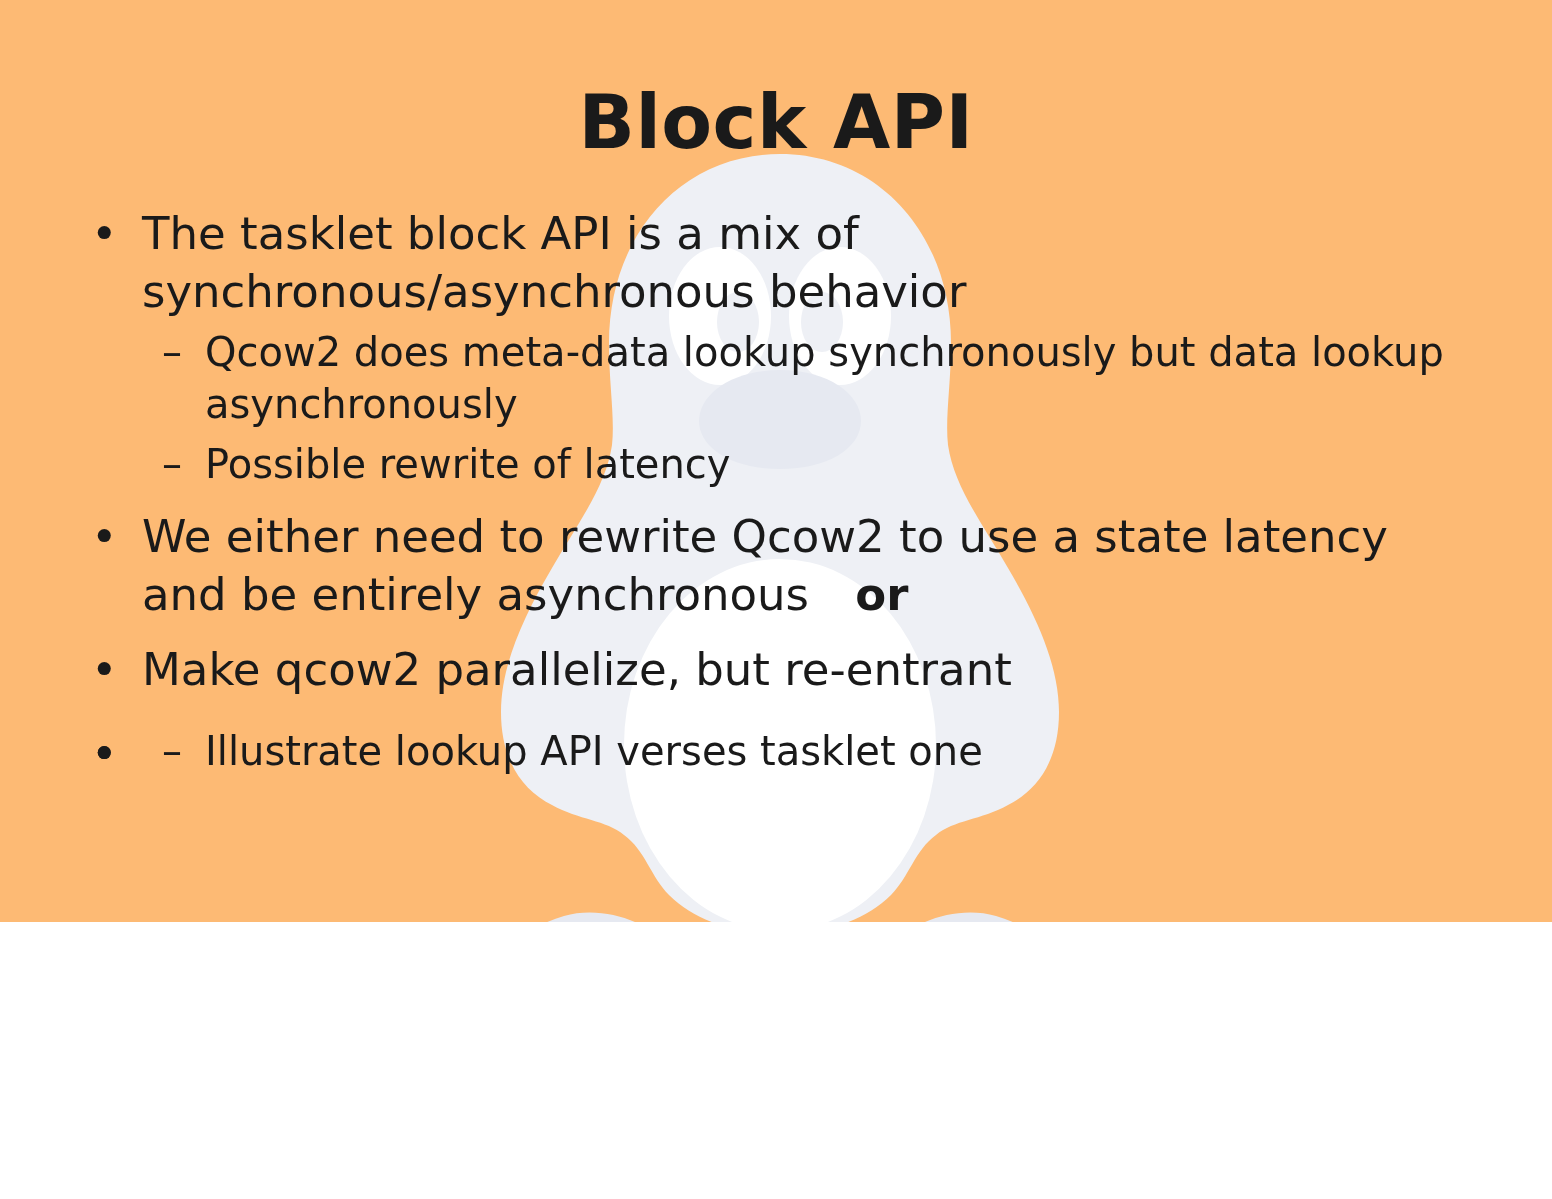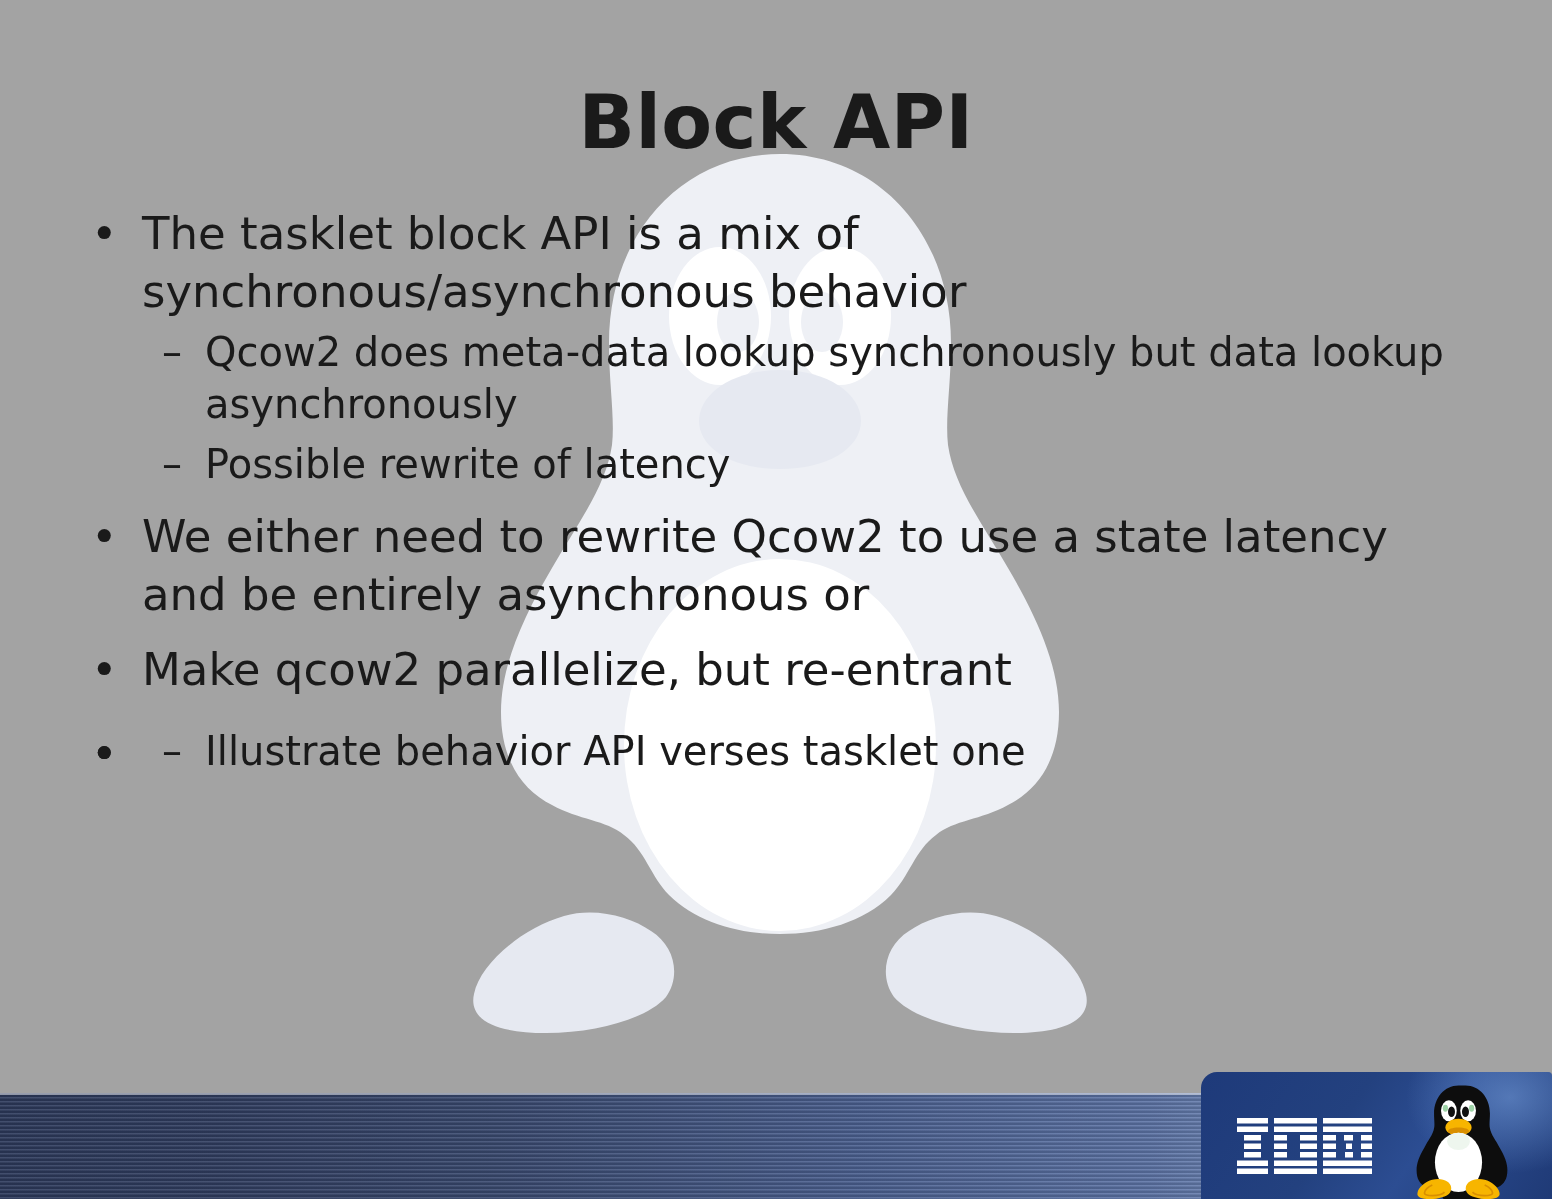--- a/index.html
+++ b/index.html
@@ -6,22 +6,22 @@
     margin: 0;
     padding: 0;
     background: #ffffff;
   }
   body {
     font-family: "DejaVu Sans", sans-serif;
   }
   .slide {
     position: relative;
     width: 1552px;
-    height: 1199px;
-    background: #a3a3a3;
+    height: 922px;
+    background: #fdba74;
     overflow: hidden;
   }
 
   
   .watermark {
     position: absolute;
     left: 330px;
     top: 130px;
     width: 900px;
     height: 930px;
@@ -87,21 +87,21 @@
   .lvl2 > .marker {
     position: absolute;
     left: 84px;
     top: 0;
     font-size: 40px;
     line-height: 1.30;
   }
 
   .marker { color: #1a1a1a; }
   .txt { display: inline; }
-  .txt b { font-weight: normal; }
+  .txt b { font-weight: bold; margin-left: 32px; }
 
   
   .gap-sm { margin-bottom: 6px; }
   .gap-md { margin-bottom: 18px; }
   .gap-lg { margin-bottom: 26px; }
 
   
   .footer {
     position: absolute;
     left: 0;
@@ -244,21 +244,21 @@
     <div class="bullet lvl1 gap-lg">
       <span class="marker">•</span>
     </div>
 
     <div class="bullet lvl1 gap-lg">
       <span class="marker">•</span>
     </div>
 
     <div class="bullet lvl2">
       <span class="marker">–</span>
-      <span class="txt">Illustrate behavior API verses tasklet one</span>
+      <span class="txt">Illustrate lookup API verses tasklet one</span>
     </div>
 
   </div>
 
   <div class="footer">
     <div class="footer-base"></div>
     <div class="footer-stripes"></div>
     <div class="footer-topline"></div>
   </div>
 

